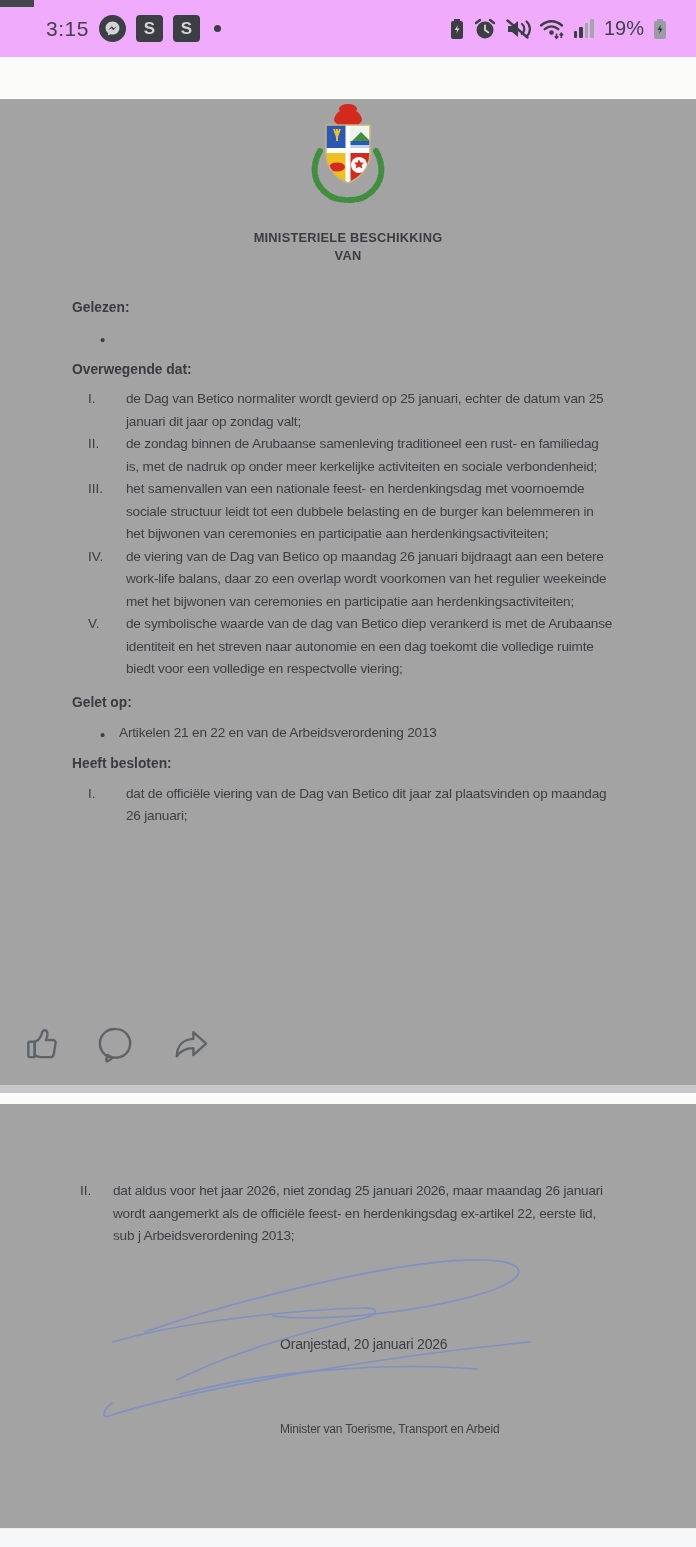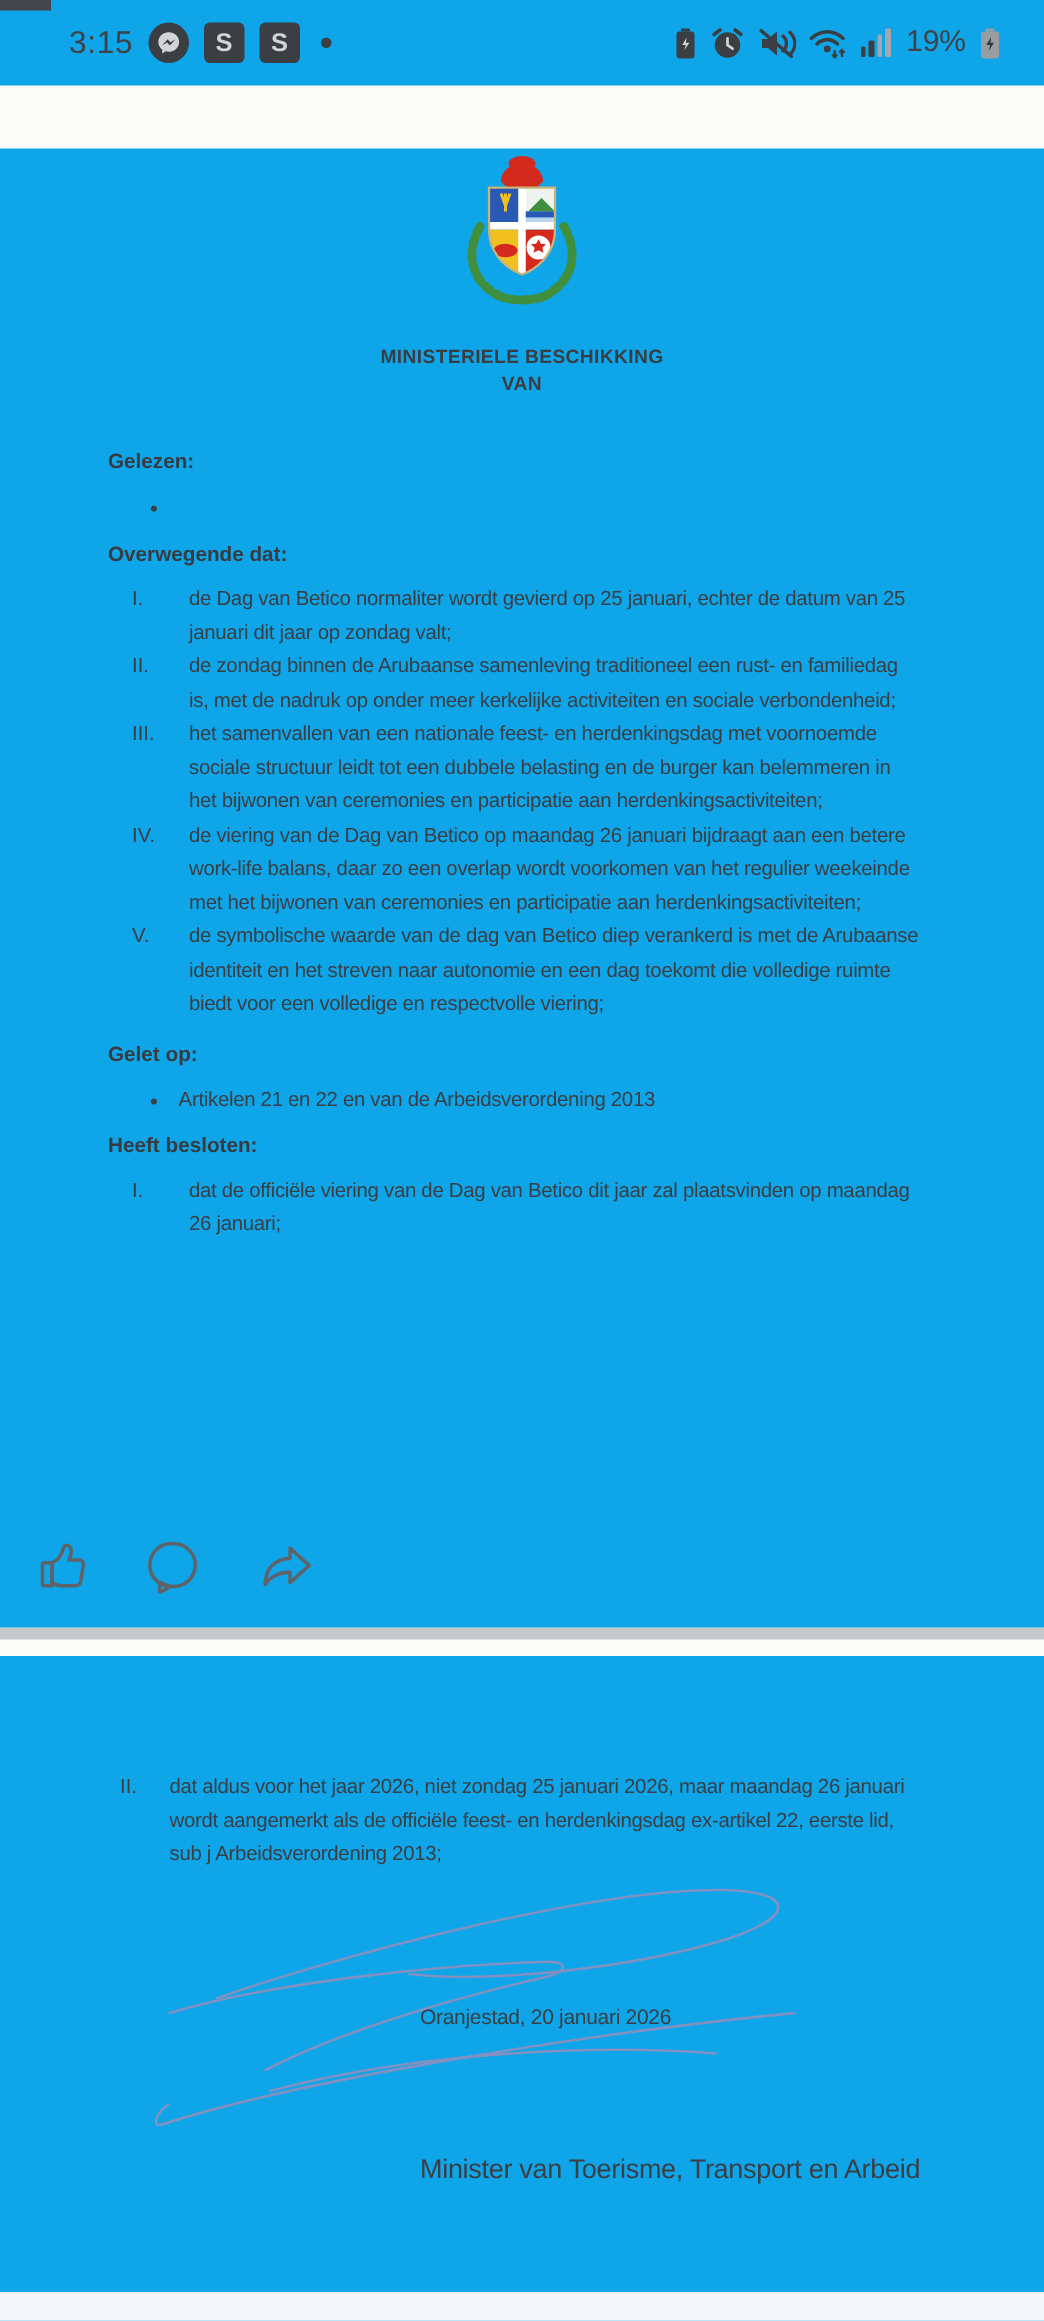--- a/index.html
+++ b/index.html
@@ -5,37 +5,37 @@
   * { margin:0; padding:0; box-sizing:border-box; }
   html,body { width:696px; }
   body {
     width:696px; height:1547px; position:relative; overflow:hidden;
     background:#fbfbfa;
     font-family:"Liberation Sans","DejaVu Sans",sans-serif;
     color:#3b3e43;
   }
   
   .status-bar {
-    height:57px; background:#0ea5e9; display:flex; align-items:center;
+    height:57px; background:#f0abfc; display:flex; align-items:center;
     padding:0 28px 0 46px; position:relative;
   }
   .corner-sliver { position:absolute; left:0; top:0; width:34px; height:7px; background:#43464b; }
   .sb-left { display:flex; align-items:center; gap:10px; }
   .sb-time { font-size:21px; color:#3f4247; letter-spacing:.5px; }
   .msgr { width:27px; height:27px; border-radius:50%; background:#3b3e43; display:flex; align-items:center; justify-content:center; }
   .s-badge { width:27px; height:27px; border-radius:4px; background:#3b3e43; color:#d2d4d6;
     font-size:17px; font-weight:bold; display:flex; align-items:center; justify-content:center; }
   .sb-dot { width:7px; height:7px; border-radius:50%; background:#3b3e43; margin-left:4px; }
   .sb-right { margin-left:auto; display:flex; align-items:center; gap:8px; }
   .sb-pct { font-size:20px; color:#3f4247; margin-left:2px; }
   .sigbars { display:flex; align-items:flex-end; gap:2px; height:19px; }
   .sigbars i { width:3.5px; border-radius:1px; display:block; }
   .sigbars .on { background:#3b3e43; } .sigbars .off { background:#a3a7ac; }
   
-  .page { background:#0ea5e9; position:relative; }
+  .page { background:#a3a3a3; position:relative; }
   .page1 { height:986px; }
   .page2 { height:424px; }
   .coat { display:block; margin:42px auto 0; }
   .doc-title { margin-top:22px; text-align:center; font-weight:bold;
     font-size:12.8px; line-height:17.5px; letter-spacing:.25px; color:#3a3d42; }
   .doc-h { margin-left:72px; font-weight:bold; font-size:13.8px; color:#383b40; }
   .mt36{margin-top:36px}.mt16{margin-top:16px}.mt14{margin-top:14px}.mt13{margin-top:13px}.mt22{margin-top:12px}
   .bullet-row { padding-left:100px; display:flex; gap:14px; font-size:13.6px; letter-spacing:-0.2px; margin-top:15px; }
   .bullet-row .b { font-size:15px; line-height:19px; }
   .rlist { padding-left:88px; margin-top:11px; }
@@ -46,21 +46,21 @@
   .li .txt { white-space:pre; font-size:13.6px; line-height:22.5px; letter-spacing:-0.2px; }
   
   .engage { position:absolute; left:22px; top:926px; display:flex; gap:37px; }
   .eng-btn { width:38px; height:38px; display:flex; align-items:center; justify-content:center; background:none; border:none; cursor:pointer; }
   
   .photo-divider { height:8px; background:#c5c7ca; }
   
   .p2-item { padding-top:76px; }
   .sig-svg { position:absolute; left:85px; top:148px; }
   .place-date { position:absolute; left:280px; top:232px; font-size:14px; letter-spacing:-0.2px; }
-  .signatory { position:absolute; left:280px; top:332px; font-size:18px; letter-spacing:-0.2px; }
+  .signatory { position:absolute; left:280px; top:318px; font-size:12px; letter-spacing:-0.2px; }
   
   .navbar { height:72px; background:#f6f7f8; border-top:1px solid #ececee; position:relative; }
   .nav-btn { position:absolute; top:50%; transform:translate(-50%,-50%); background:none; border:none; cursor:pointer; width:44px; height:44px; display:flex; align-items:center; justify-content:center; }
   .nav-recents { left:150px; } .nav-home { left:348px; } .nav-back { left:540px; }
 </style>
 </head>
 <body>
 
 <div class="status-bar">
   <div class="corner-sliver"></div>

